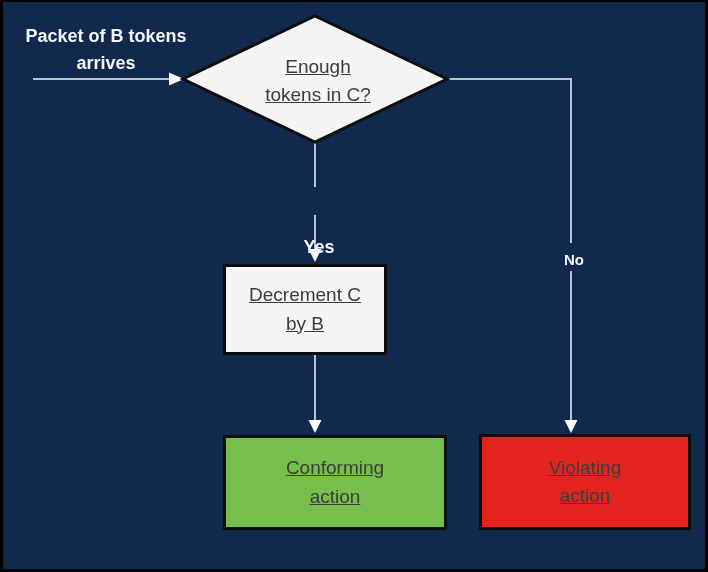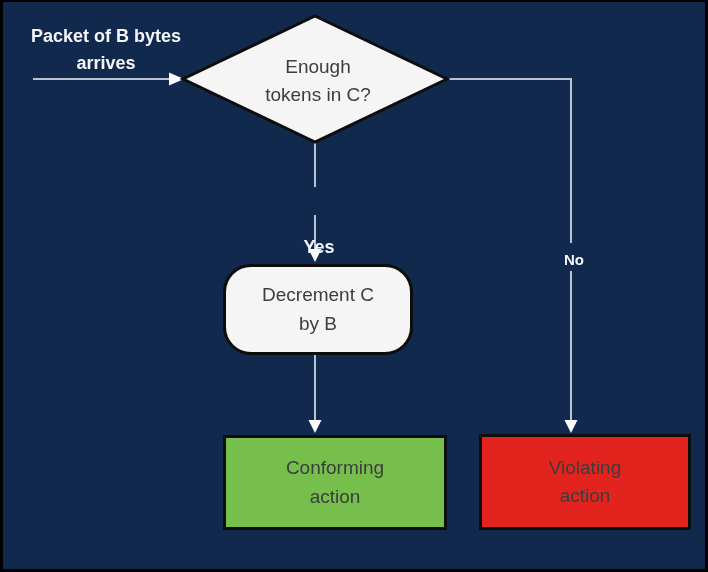--- a/index.html
+++ b/index.html
@@ -47,20 +47,21 @@
     align-items: center;
     justify-content: center;
     text-align: center;
   }
   .node-text {
     color: var(--node_text, #3d3d3d);
     font-size: 19px;
     line-height: 1.5;
     white-space: pre-line;
     text-align: center;
+    text-decoration: underline;
   }
   .outside-label {
     position: absolute;
     color: var(--label_text, #f4f6fa);
     font-weight: bold;
     white-space: pre-line;
     text-align: center;
   }
   #decision-label-overlay {
     position: absolute;
@@ -89,24 +90,23 @@
   }
   #no-label {
     left: 571px;
     top: 257px;
     transform: translate(-50%, -50%);
     font-size: 15px;
   }
   #decrement-box {
     left: 220px;
     top: 262px;
-    width: 190px;
+    width: 164px;
     height: 91px;
     background: var(--node_fill, #f5f5f5);
-    border-radius: 28px;
   }
   #conforming-box {
     left: 220px;
     top: 433px;
     width: 224px;
     height: 95px;
     background: var(--conforming_fill, #76bf4c);
   }
   #violating-box {
     left: 476px;
@@ -138,21 +138,21 @@
     <polygon class="arrow-head" points="308.5,420 321.5,420 315,433"></polygon>
 
     <polygon class="diamond" points="315,16 447,79 315,142 183,79"></polygon>
   </svg>
 
   <div id="decision-label-overlay">
     <span class="node-text">Enough
 tokens in C?</span>
   </div>
 
-  <div id="packet-label" class="outside-label">Packet of B bytes
+  <div id="packet-label" class="outside-label">Packet of B tokens
 arrives</div>
   <div id="yes-label" class="outside-label">Yes</div>
   <div id="no-label" class="outside-label">No</div>
 
   <div id="decrement-box" class="node-box">
     <span class="node-text">Decrement C
 by B</span>
   </div>
 
   <div id="conforming-box" class="node-box">

